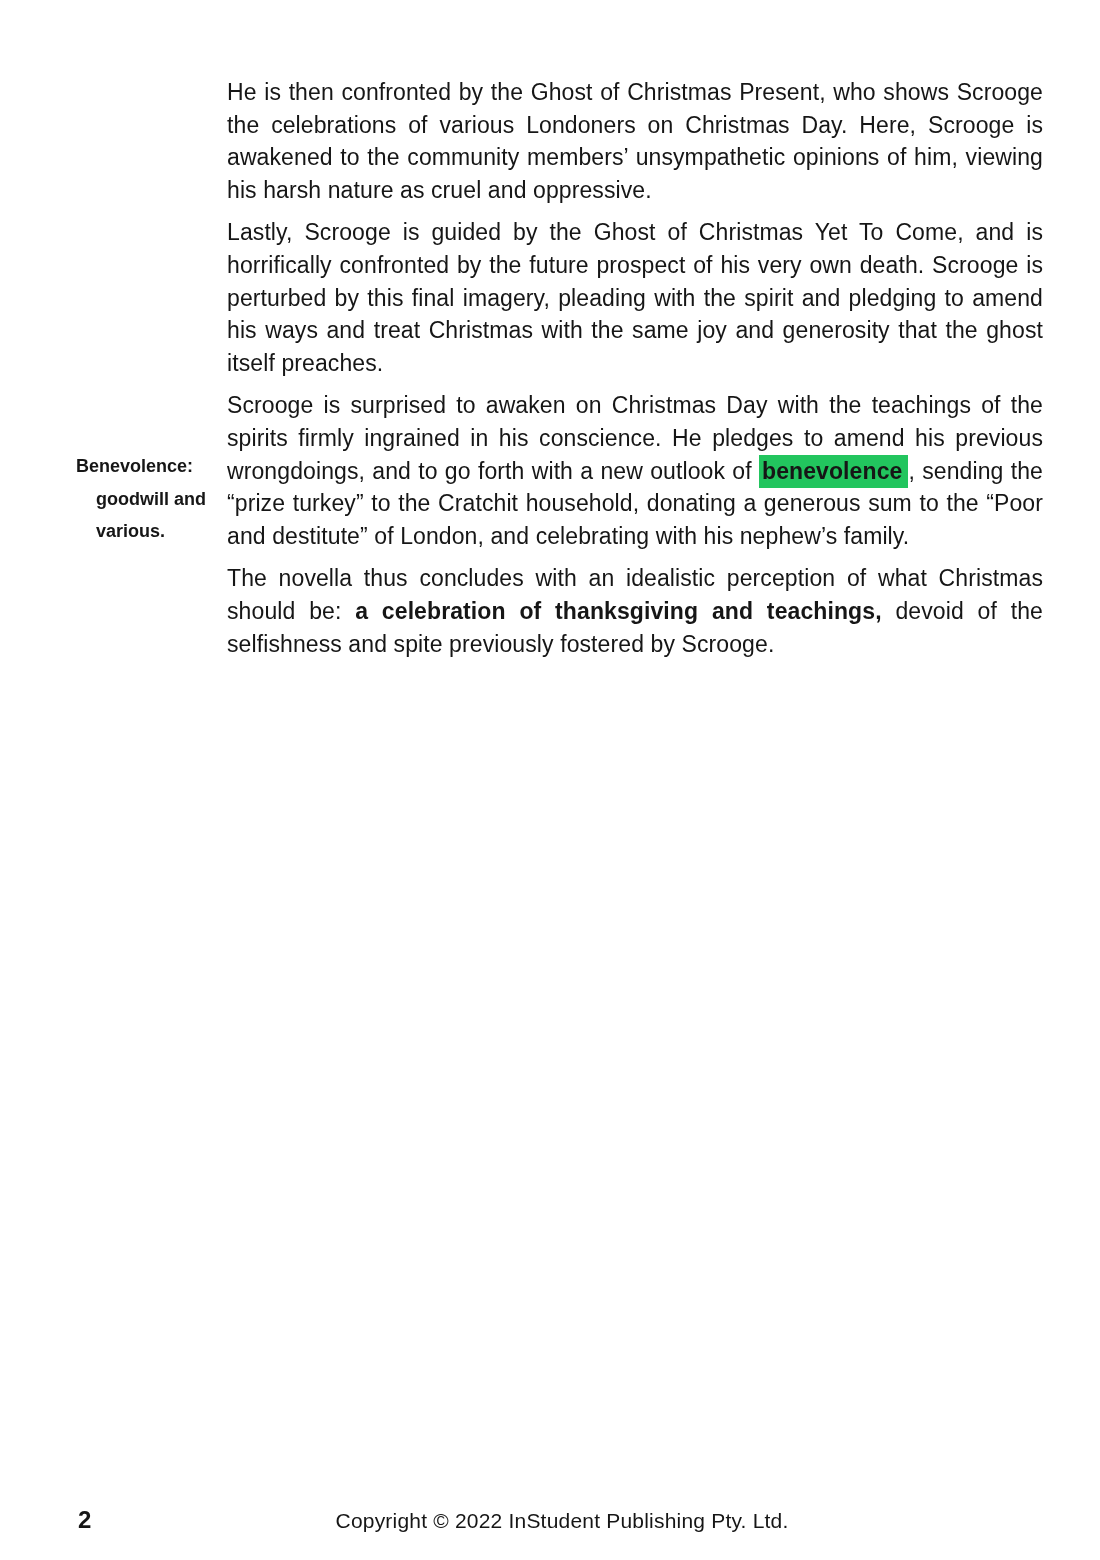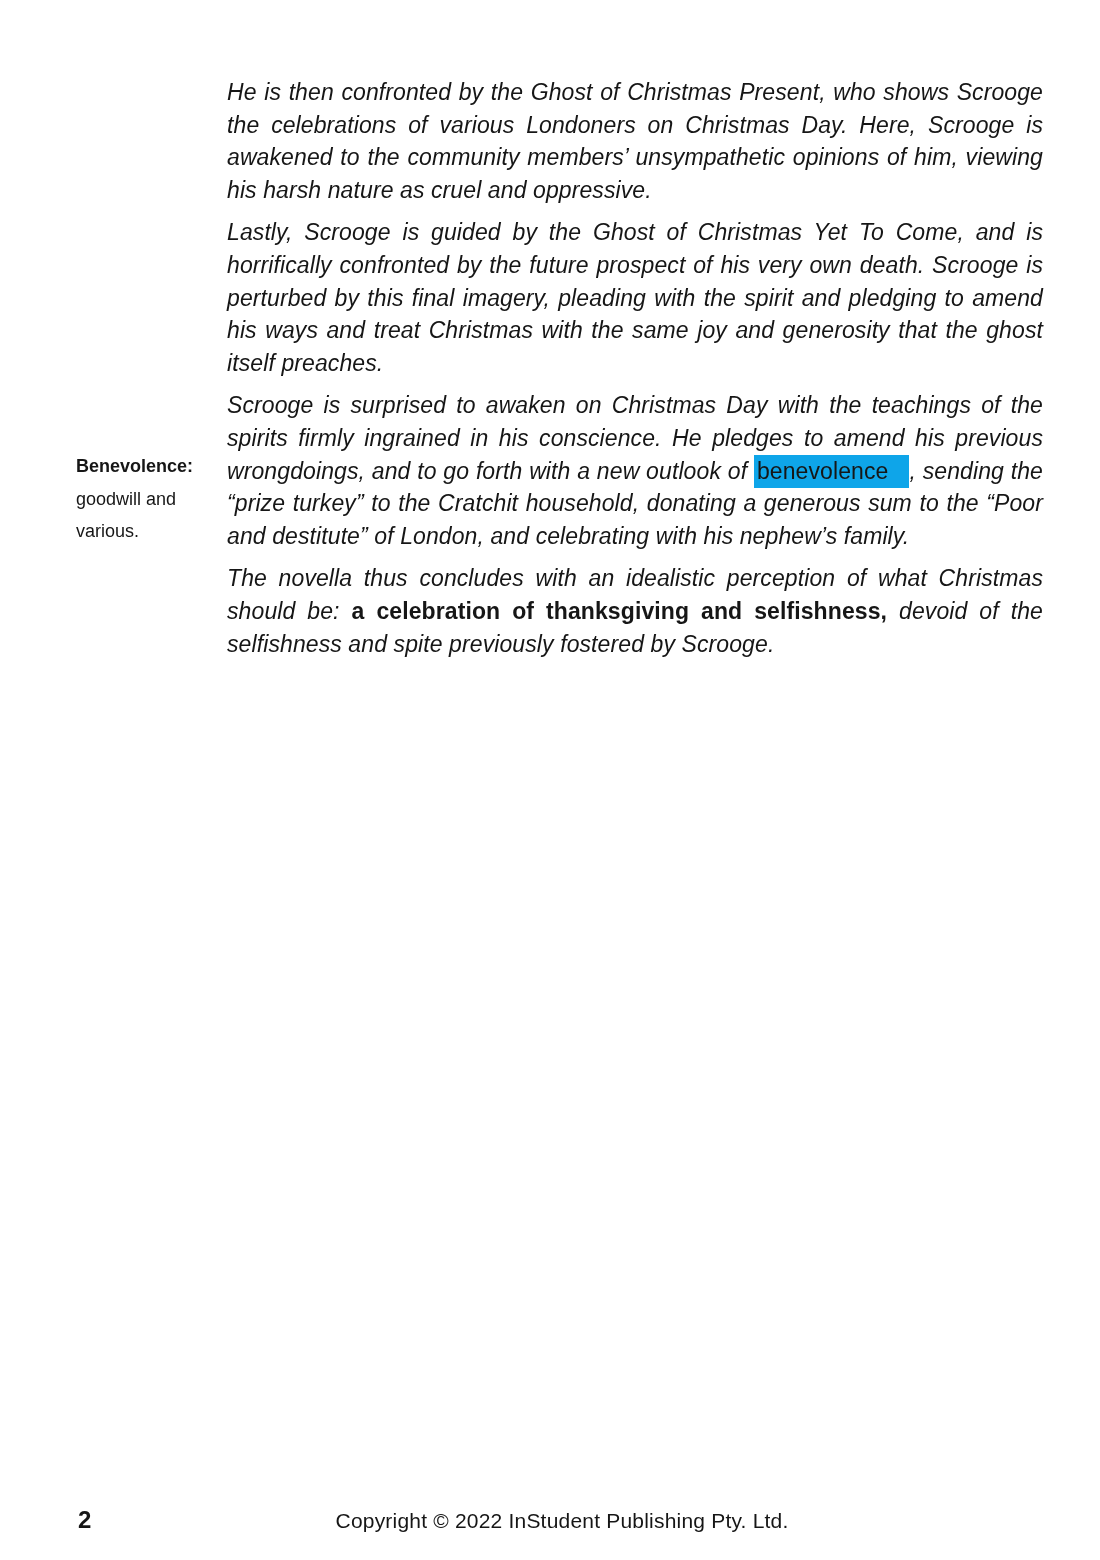--- a/index.html
+++ b/index.html
@@ -29,39 +29,39 @@
     width: 816px;
     font-size: 23px;
     line-height: 32.6px;
     text-align: justify;
     text-align-last: left;
     letter-spacing: 0.1px;
   }
   .para {
     margin: 0 0 10px 0;
   }
-  .seg-normal { font-weight: normal; font-style: italic; }
+  .seg-normal { font-weight: normal; }
   .seg-bold { font-weight: bold; }
   .seg-bold-highlight {
-    font-weight: normal;
-    background: #0ea5e9;
-    padding: 3px 21px 4px 3px;
+    font-weight: bold;
+    background: #22c55e;
+    padding: 3px 6px 4px 3px;
   }
   
   .margin-note {
     position: absolute;
     left: 76px;
     top: 450px;
     width: 148px;
     font-size: 18px;
     line-height: 32.5px;
     text-align: left;
   }
   .margin-note .term { font-weight: bold; }
-  .margin-note .def  { font-weight: normal; }
+  .margin-note .def  { font-weight: bold; margin-left: 20px; }
   
   .page-number {
     position: absolute;
     left: 78px;
     top: 1506px;
     font-size: 24px;
     font-weight: bold;
   }
   .copyright {
     position: absolute;
@@ -83,21 +83,21 @@
     <div class="term">Benevolence:</div>
     <div class="def">goodwill and</div>
     <div class="def">various.</div>
   </aside>
 
   <main class="body-text">
 
   <p class="para"><span class="seg-normal">He is then confronted by the Ghost of Christmas Present, who shows Scrooge the celebrations of various Londoners on Christmas Day.  Here, Scrooge is awakened to the community members’ unsympathetic opinions of him, viewing his harsh nature as cruel and oppressive.</span></p>
       <p class="para"><span class="seg-normal">Lastly, Scrooge is guided by the Ghost of Christmas Yet To Come, and is horrifically confronted by the future prospect of his very own death.  Scrooge is perturbed by this final imagery, pleading with the spirit and pledging to amend his ways and treat Christmas with the same joy and generosity that the ghost itself preaches.</span></p>
       <p class="para"><span class="seg-normal">Scrooge is surprised to awaken on Christmas Day with the teachings of the spirits firmly ingrained in his conscience.  He pledges to amend his previous wrongdoings, and to go forth with a new outlook of </span><span class="seg-bold-highlight">benevolence</span><span class="seg-normal">, sending the “prize turkey” to the Cratchit household, donating a generous sum to the “Poor and destitute” of London, and celebrating with his nephew’s family.</span></p>
-      <p class="para"><span class="seg-normal">The novella thus concludes with an idealistic perception of what Christmas should be:  </span><span class="seg-bold">a celebration of thanksgiving and selfishness,</span><span class="seg-normal"> devoid of the selfishness and spite previously fostered by Scrooge.</span></p>
+      <p class="para"><span class="seg-normal">The novella thus concludes with an idealistic perception of what Christmas should be:  </span><span class="seg-bold">a celebration of thanksgiving and teachings,</span><span class="seg-normal"> devoid of the selfishness and spite previously fostered by Scrooge.</span></p>
     </main>
 
   <footer>
     <div class="page-number">2</div>
     <div class="copyright">Copyright © 2022 InStudent Publishing Pty. Ltd.</div>
   </footer>
 
 </div>
 
 </body></html>

